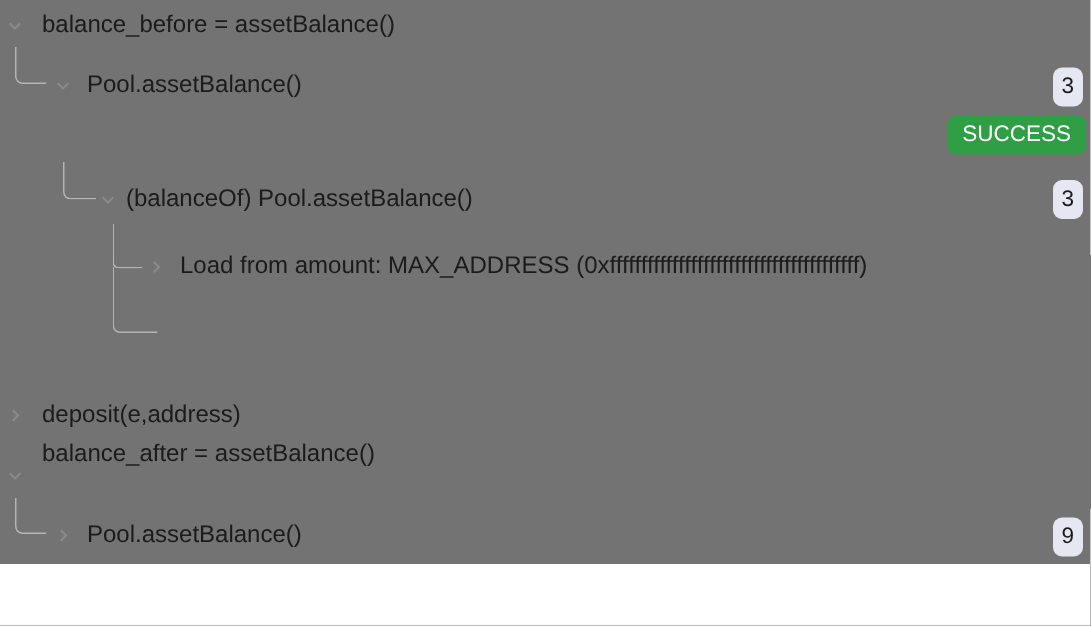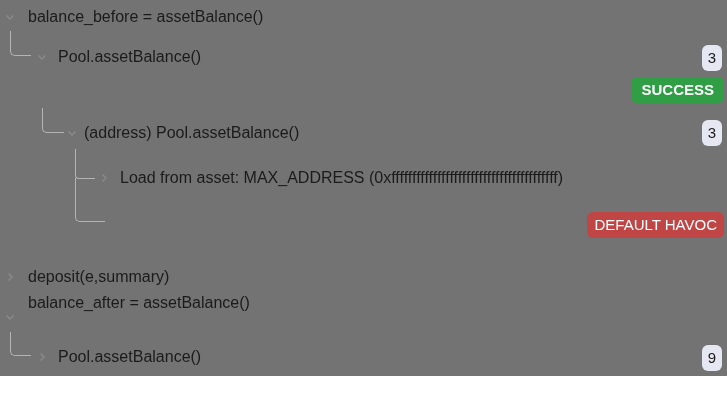--- a/index.html
+++ b/index.html
@@ -6,21 +6,21 @@
   #app{position:relative;width:727px;height:376px;background:#737373;overflow:hidden;
        font-family:"Liberation Sans",sans-serif;}
   .lbl{position:absolute;transform:translateY(-50%);font-size:16px;color:#1b1b1b;
        white-space:nowrap;line-height:1;}
   .chev{position:absolute;width:12px;height:12px;cursor:pointer;}
   .stub{position:absolute;border-left:1px solid #b5b5b5;border-bottom:1px solid #b5b5b5;
         border-bottom-left-radius:5px;}
   .badge{position:absolute;height:26px;line-height:26px;border-radius:6px;
          font-size:15px;white-space:nowrap;}
   .count{background:#e5e7f2;color:#1b1b1b;padding:0 6px;text-align:center;}
-  .status-success{background:#2f9e44;color:#ffffff;padding:0 10px;font-weight:bold;}
+  .status-success{background:#2f9e44;color:#ffffff;padding:0 10px;}
   .status-havoc{background:#c04646;color:#ffffff;padding:0 7px;}
 </style>
 </head>
 <body>
 
 <div id="app">
 
   <svg class="chev" style="left:4px;top:11px" viewBox="0 0 12 12">
     <path d="M2.5 4.5 L6 8 L9.5 4.5" fill="none" stroke="#8a8a8a" stroke-width="1.4"></path>
   </svg>
@@ -31,37 +31,36 @@
     <path d="M2.5 4.5 L6 8 L9.5 4.5" fill="none" stroke="#8a8a8a" stroke-width="1.4"></path>
   </svg>
   <div class="lbl" style="left:58px;top:57px">Pool.assetBalance()</div>
   <div class="badge count" style="right:5px;top:45px">3</div>
   <div class="badge status-success" style="right:3px;top:77px">SUCCESS</div>
 
   <div class="stub" style="left:42px;top:108px;width:21px;height:24px"></div>
   <svg class="chev" style="left:66px;top:127px" viewBox="0 0 12 12">
     <path d="M2.5 4.5 L6 8 L9.5 4.5" fill="none" stroke="#8a8a8a" stroke-width="1.4"></path>
   </svg>
-  <div class="lbl" style="left:84px;top:133px">(address) Pool.assetBalance()</div>
+  <div class="lbl" style="left:84px;top:133px">(balanceOf) Pool.assetBalance()</div>
   <div class="badge count" style="right:5px;top:120px">3</div>
 
   <div class="stub" style="left:75px;top:149px;width:19px;height:29px;border-bottom-left-radius:4px"></div>
   <div class="stub" style="left:75px;top:178px;width:29px;height:43px"></div>
 
   <svg class="chev" style="left:98px;top:172px" viewBox="0 0 12 12">
     <path d="M4.5 2.5 L8 6 L4.5 9.5" fill="none" stroke="#8a8a8a" stroke-width="1.4"></path>
   </svg>
-  <div class="lbl" style="left:120px;top:178px">Load from asset: MAX_ADDRESS (0xffffffffffffffffffffffffffffffffffffffff)</div>
+  <div class="lbl" style="left:120px;top:178px">Load from amount: MAX_ADDRESS (0xffffffffffffffffffffffffffffffffffffffff)</div>
 
-  <div class="badge status-havoc" style="right:3px;top:212px">DEFAULT HAVOC</div>
 
   <svg class="chev" style="left:4px;top:271px" viewBox="0 0 12 12">
     <path d="M4.5 2.5 L8 6 L4.5 9.5" fill="none" stroke="#8a8a8a" stroke-width="1.4"></path>
   </svg>
-  <div class="lbl" style="left:28px;top:277px">deposit(e,summary)</div>
+  <div class="lbl" style="left:28px;top:277px">deposit(e,address)</div>
 
   <svg class="chev" style="left:4px;top:311px" viewBox="0 0 12 12">
     <path d="M2.5 4.5 L6 8 L9.5 4.5" fill="none" stroke="#8a8a8a" stroke-width="1.4"></path>
   </svg>
   <div class="lbl" style="left:28px;top:303px">balance_after = assetBalance()</div>
 
   <div class="stub" style="left:10px;top:332px;width:20px;height:23px"></div>
   <svg class="chev" style="left:36px;top:351px" viewBox="0 0 12 12">
     <path d="M4.5 2.5 L8 6 L4.5 9.5" fill="none" stroke="#8a8a8a" stroke-width="1.4"></path>
   </svg>

